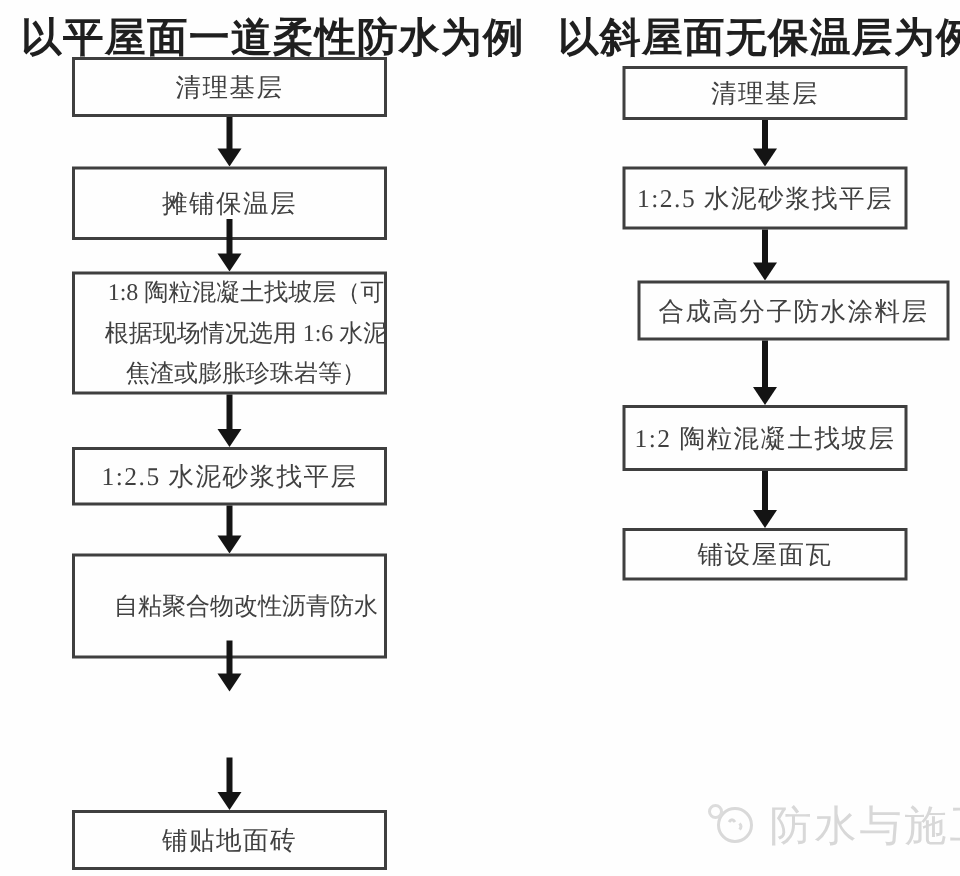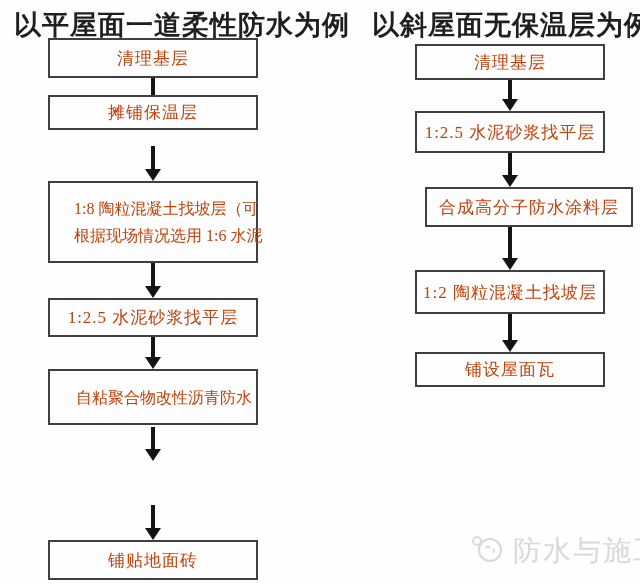--- a/index.html
+++ b/index.html
@@ -20,26 +20,27 @@
     letter-spacing: 1px;
     white-space: nowrap;
   }
   .box {
     position: absolute;
     box-sizing: border-box;
     border: 2px solid #3f3f3f;
     background: #fefefe;
     display: flex;
     flex-direction: column;
+    align-items: center;
     justify-content: center;
     text-align: center;
     font-size: 17px;
     letter-spacing: 1px;
     line-height: 27px;
-    color: #c2410c;
+    color: #404040;
     padding: 0 2px;
   }
   .box.dense { font-size: 16px; letter-spacing: 0; padding-left: 24px; }
   .box-line { display: block; white-space: nowrap; }
   .arrow { position: absolute; width: 16px; }
   .arrow::before {
     content: "";
     position: absolute;
     left: 6px; top: 0; bottom: 10px;
     width: 4px;
@@ -73,37 +74,38 @@
 
 <div class="canvas">
 
   <div class="flow-title" style="left:14px; top:7px; width:280px;">以平屋面一道柔性防水为例</div>
 
   <div class="box" style="left:48px; top:38px; width:210px; height:40px;">
     <span class="box-line">清理基层</span>
   </div>
   <div class="arrow" style="left:145px; top:78px; height:33px;"></div>
 
-  <div class="box" style="left:48px; top:95px; width:210px; height:35px;">
+  <div class="box" style="left:48px; top:111px; width:210px; height:49px;">
     <span class="box-line">摊铺保温层</span>
   </div>
   <div class="arrow" style="left:145px; top:146px; height:35px;"></div>
 
   <div class="box dense" style="left:48px; top:181px; width:210px; height:82px;">
     <span class="box-line">1:8 陶粒混凝土找坡层（可</span>
     <span class="box-line">根据现场情况选用 1:6 水泥</span>
+    <span class="box-line">焦渣或膨胀珍珠岩等）</span>
   </div>
   <div class="arrow" style="left:145px; top:263px; height:35px;"></div>
 
   <div class="box" style="left:48px; top:298px; width:210px; height:39px;">
     <span class="box-line">1:2.5 水泥砂浆找平层</span>
   </div>
   <div class="arrow" style="left:145px; top:337px; height:32px;"></div>
 
-  <div class="box dense" style="left:48px; top:369px; width:210px; height:56px;">
+  <div class="box dense" style="left:48px; top:369px; width:210px; height:70px;">
     <span class="box-line">自粘聚合物改性沥青防水</span>
   </div>
   <div class="arrow" style="left:145px; top:427px; height:34px;"></div>
 
   <div class="arrow" style="left:145px; top:505px; height:35px;"></div>
 
   <div class="box" style="left:48px; top:540px; width:210px; height:40px;">
     <span class="box-line">铺贴地面砖</span>
   </div>
 

